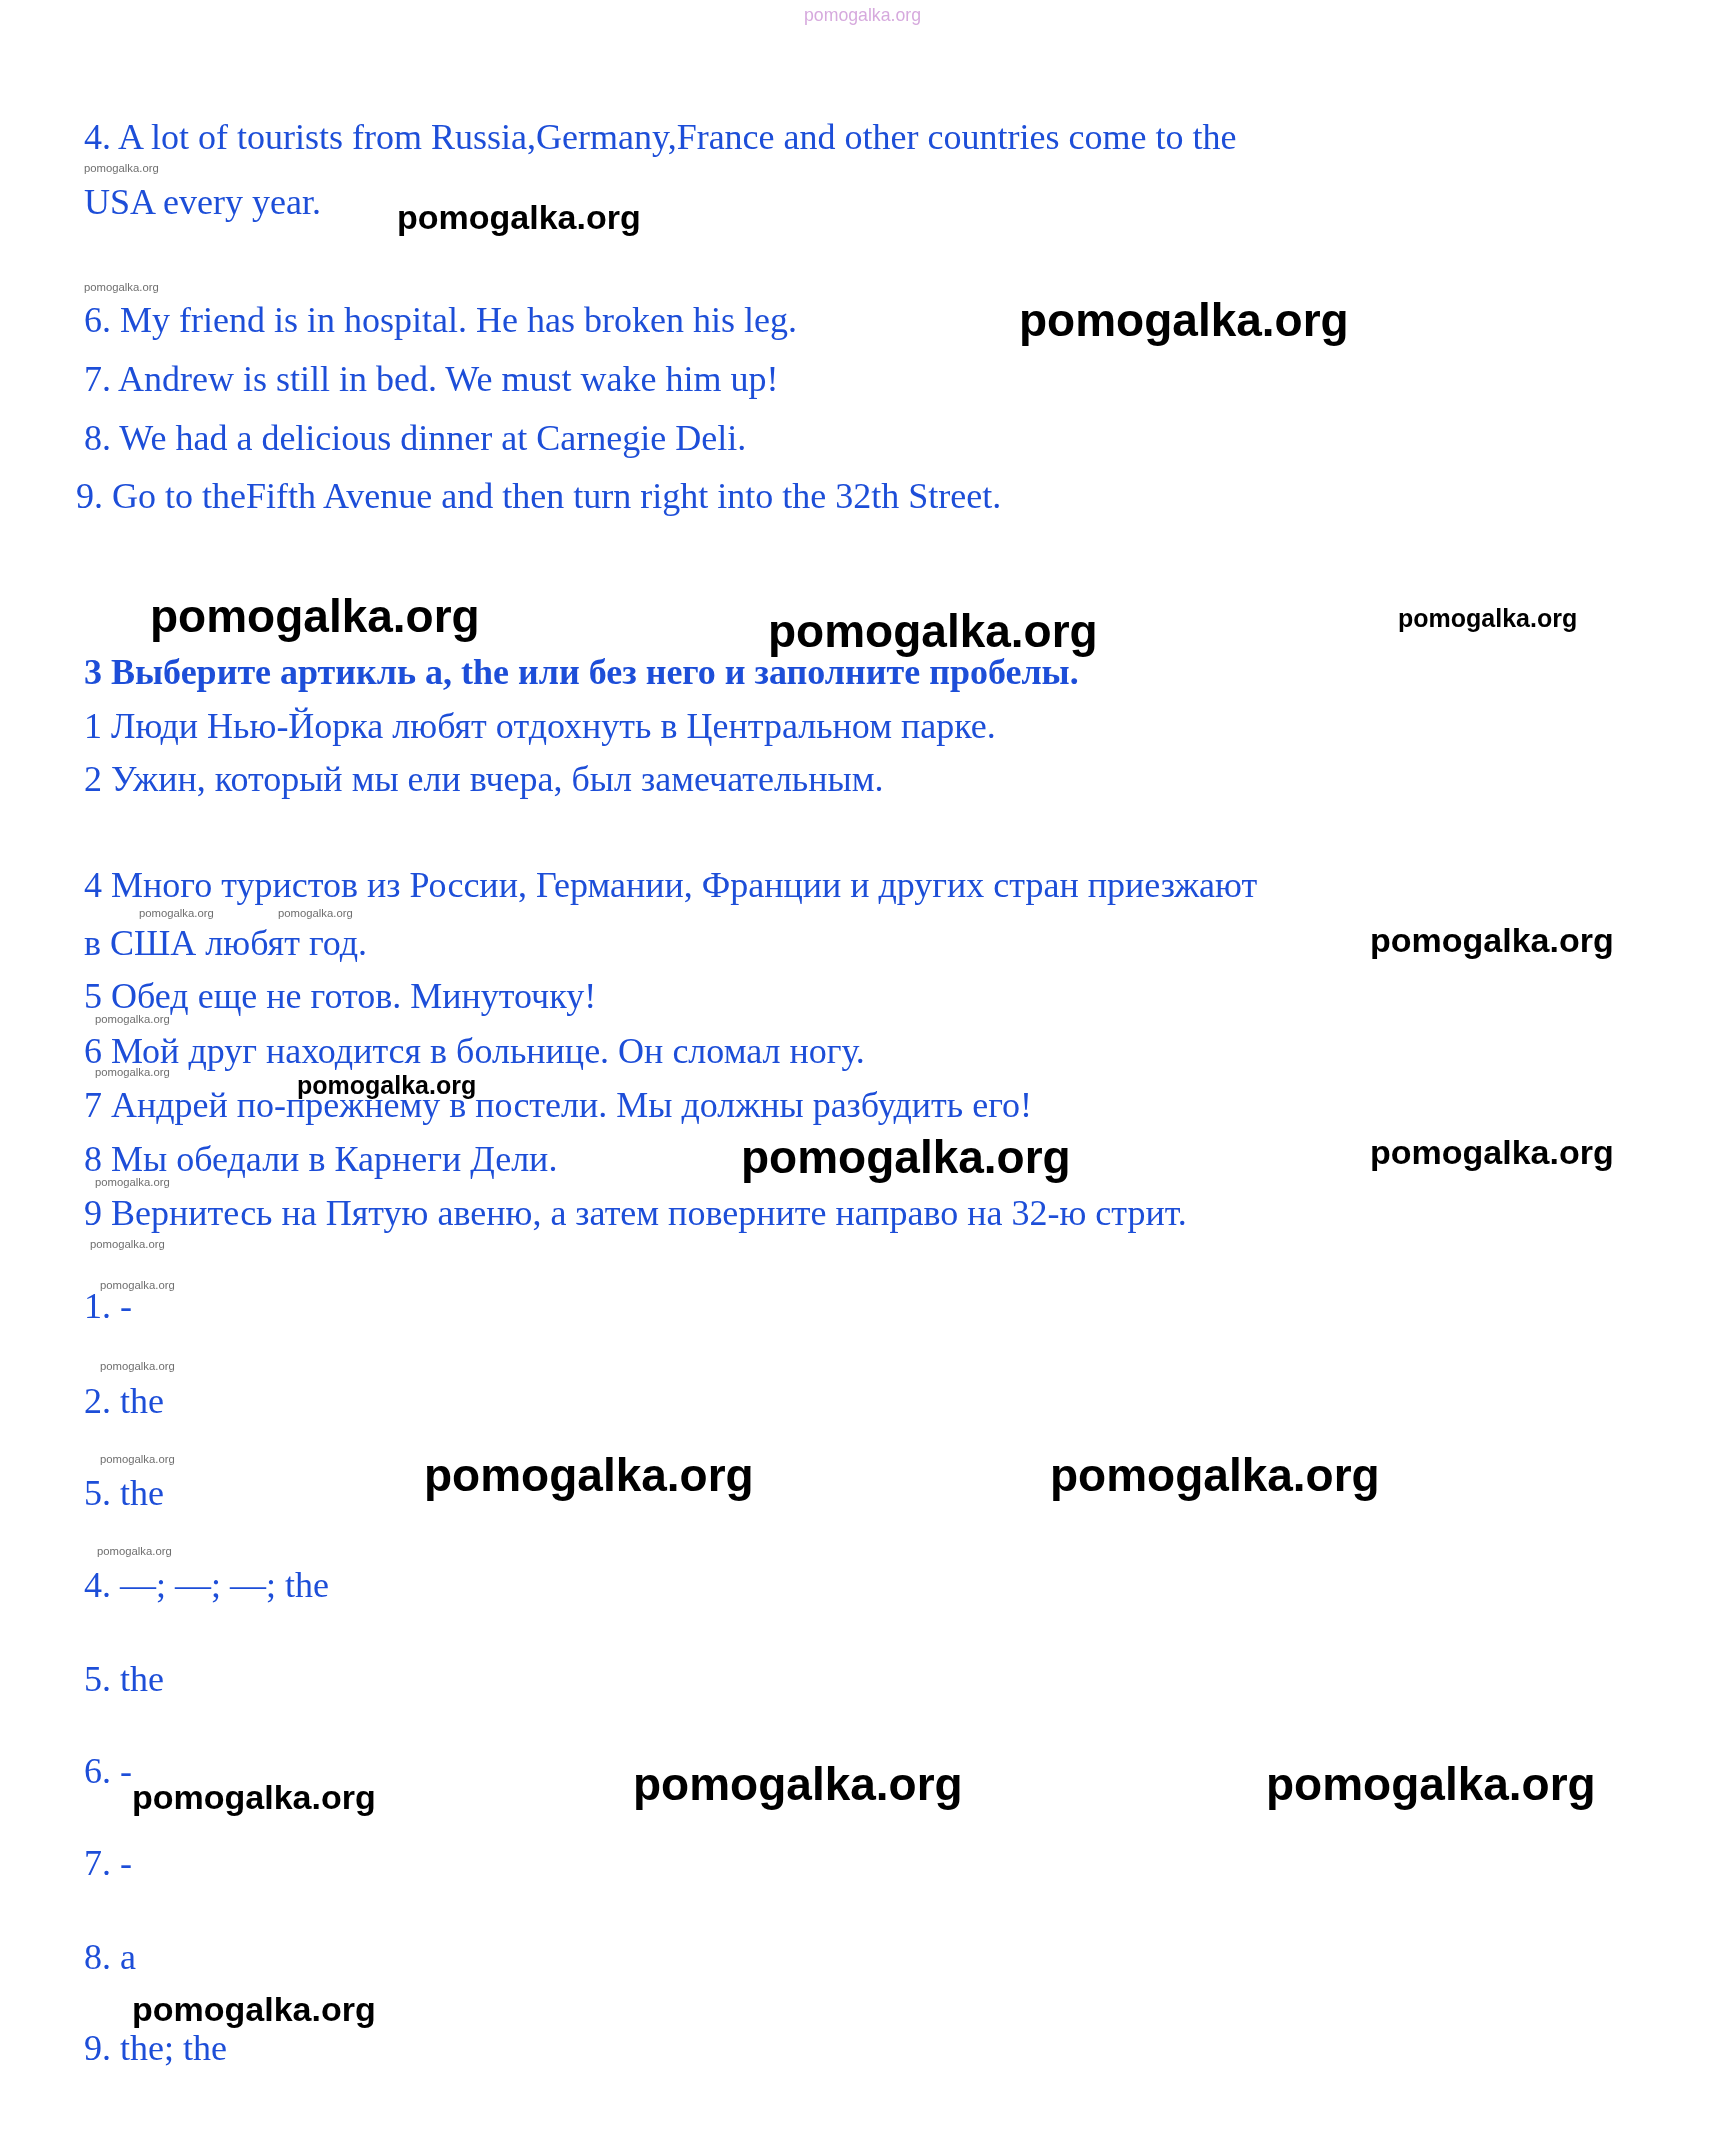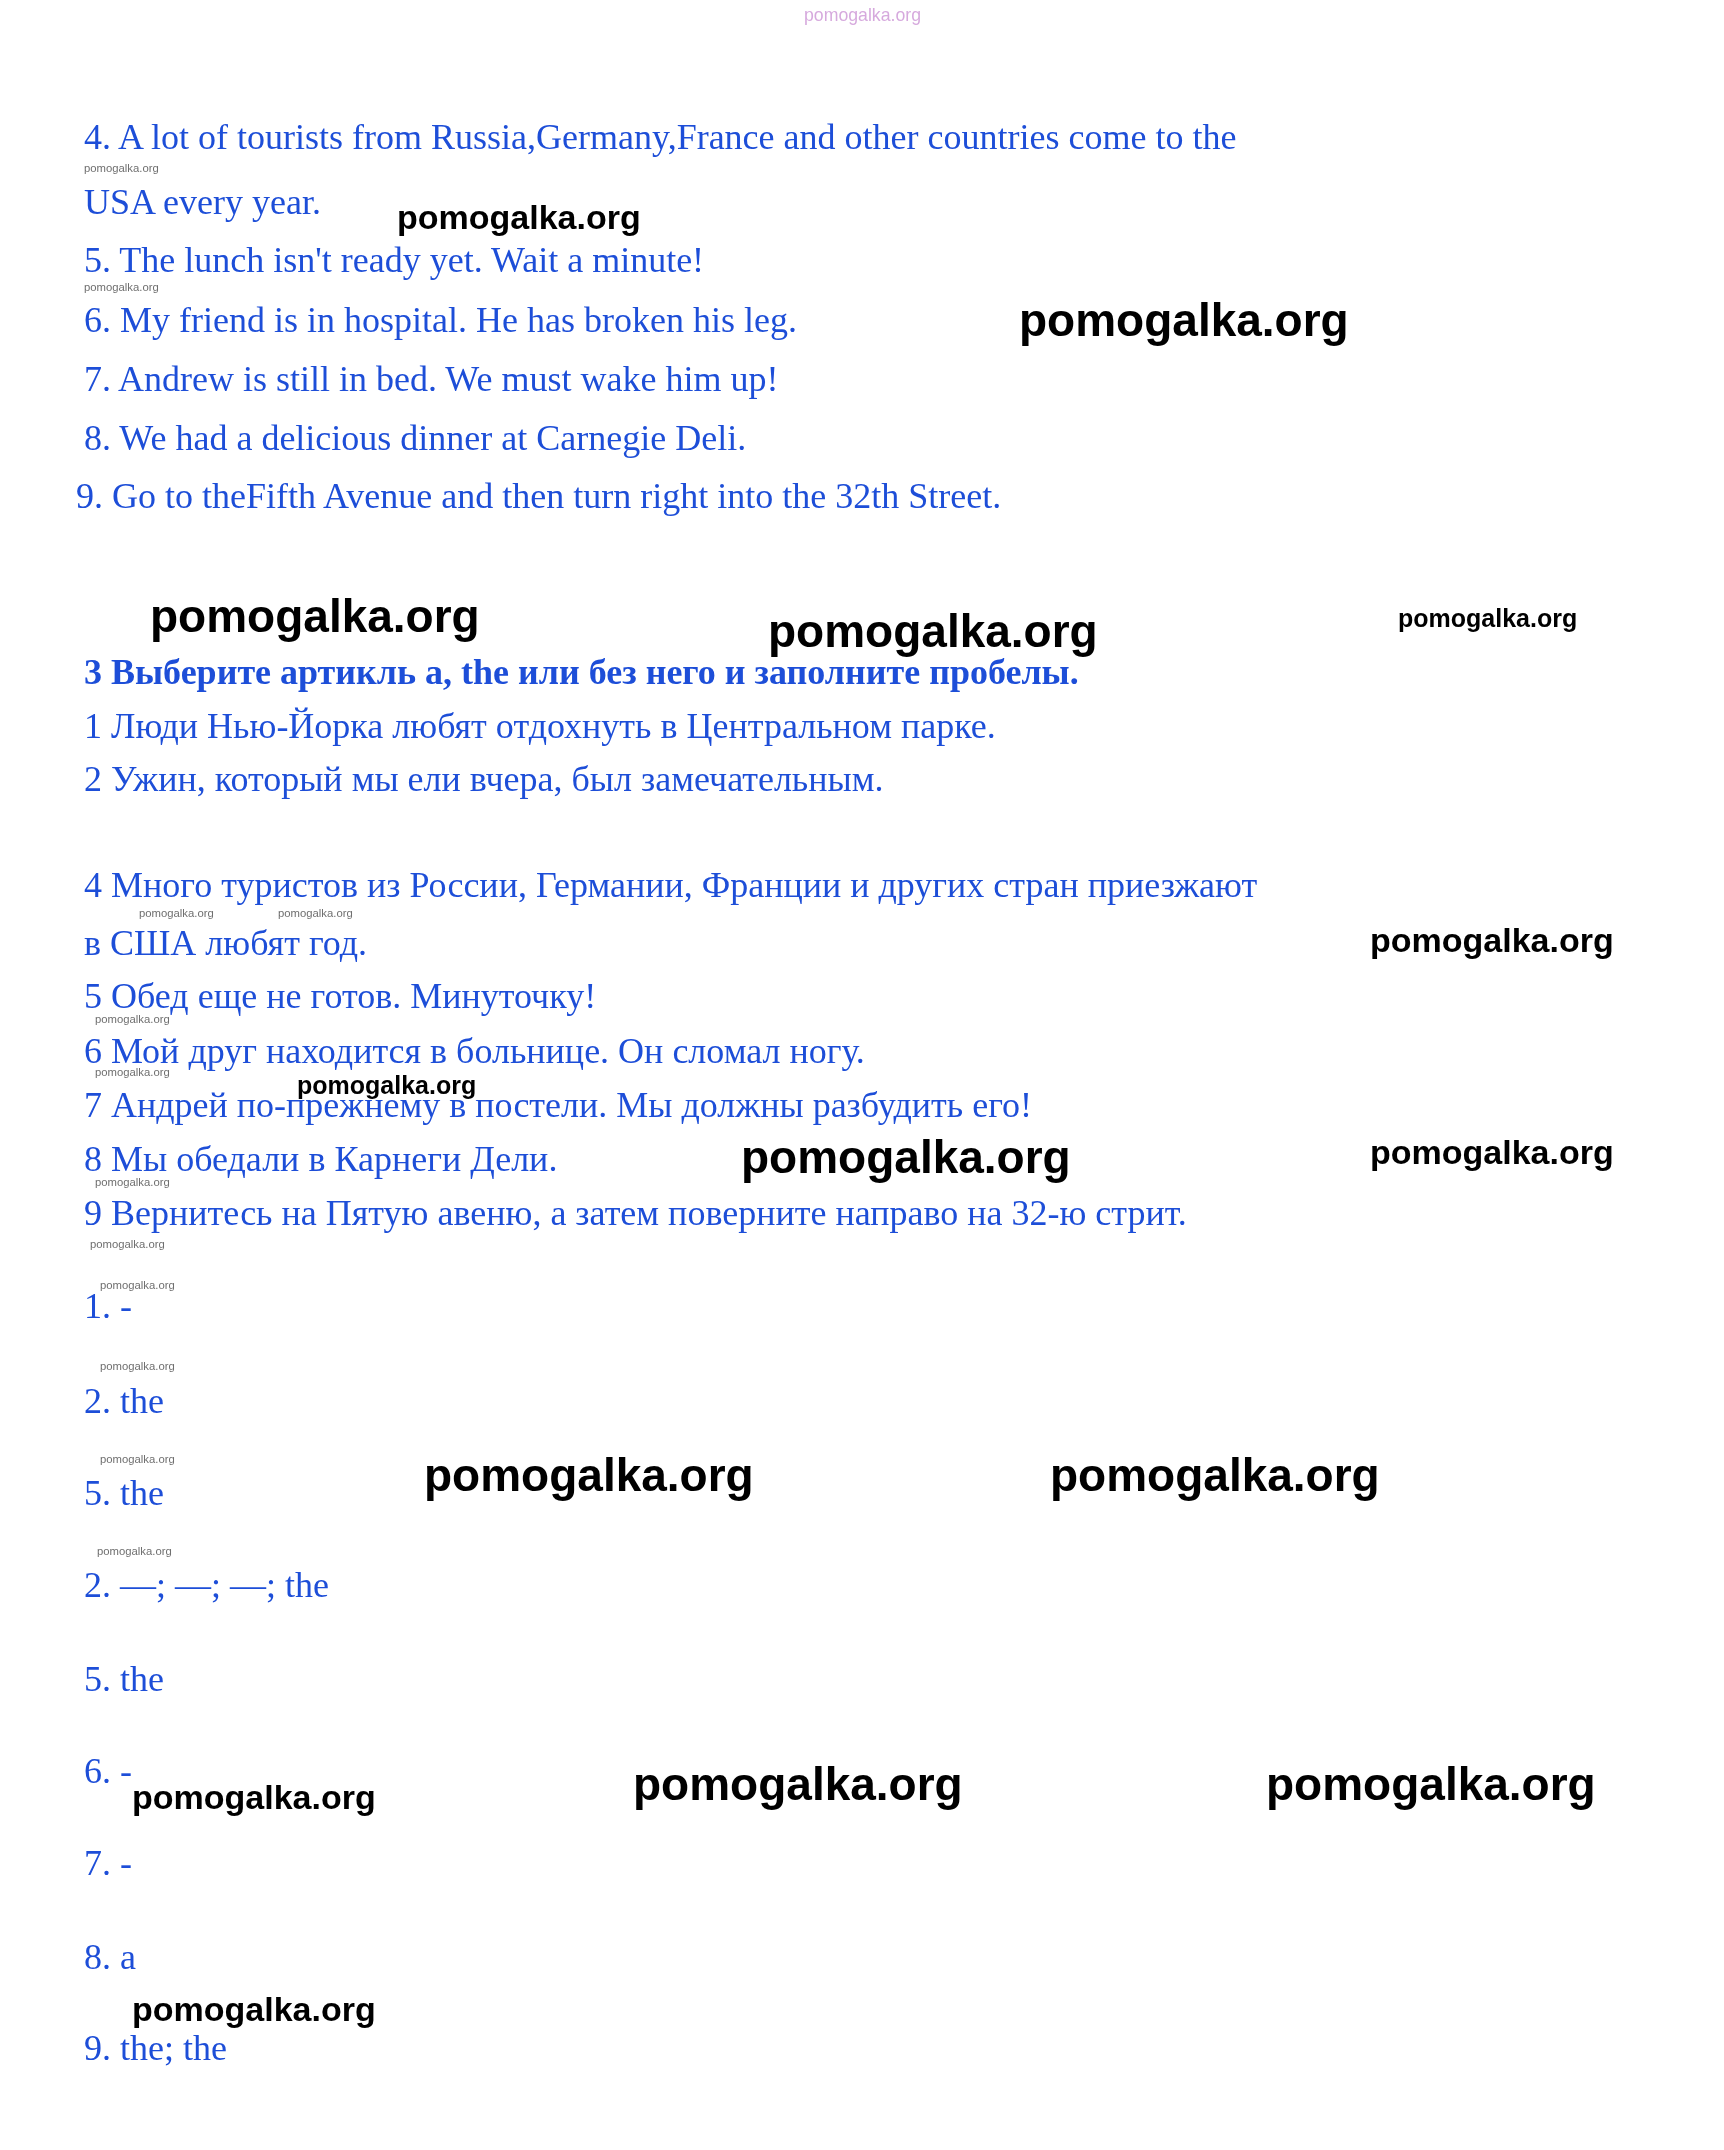--- a/index.html
+++ b/index.html
@@ -66,21 +66,20 @@
 
 <div class="page">
 
   <div class="wm wm-top">pomogalka.org</div>
 
   <div class="line" style="left:84px; top:118px;">4. A lot of tourists from Russia,Germany,France and other countries come to the</div>
   <div class="wm wm-tiny" style="left:84px; top:162px;">pomogalka.org</div>
   <div class="line" style="left:84px; top:183px;">USA every year.</div>
   <div class="wm wm-lg" style="left:397px; top:198px;">pomogalka.org</div>
 
-  <div class="line" style="left:84px; top:241px;">5. The lunch isn't ready yet. Wait a minute!</div>
   <div class="wm wm-tiny" style="left:84px; top:281px;">pomogalka.org</div>
   <div class="line" style="left:84px; top:301px;">6. My friend is in hospital. He has broken his leg.</div>
   <div class="wm wm-xl" style="left:1019px; top:293px;">pomogalka.org</div>
 
   <div class="line" style="left:84px; top:360px;">7. Andrew is still in bed. We must wake him up!</div>
   <div class="line" style="left:84px; top:419px;">8. We had a delicious dinner at Carnegie Deli.</div>
   <div class="line" style="left:76px; top:477px;">9. Go to theFifth Avenue and then turn right into the 32th Street.</div>
 
   <div class="wm wm-xl" style="left:150px; top:589px;">pomogalka.org</div>
   <div class="wm wm-xl" style="left:768px; top:604px;">pomogalka.org</div>
@@ -114,21 +113,21 @@
 
   <div class="wm wm-tiny" style="left:100px; top:1360px;">pomogalka.org</div>
   <div class="line" style="left:84px; top:1382px;">2. the</div>
 
   <div class="wm wm-tiny" style="left:100px; top:1453px;">pomogalka.org</div>
   <div class="line" style="left:84px; top:1474px;">5. the</div>
   <div class="wm wm-xl" style="left:424px; top:1448px;">pomogalka.org</div>
   <div class="wm wm-xl" style="left:1050px; top:1448px;">pomogalka.org</div>
 
   <div class="wm wm-tiny" style="left:97px; top:1545px;">pomogalka.org</div>
-  <div class="line" style="left:84px; top:1566px;">2. —; —; —; the</div>
+  <div class="line" style="left:84px; top:1566px;">4. —; —; —; the</div>
 
   <div class="line" style="left:84px; top:1660px;">5. the</div>
 
   <div class="line" style="left:84px; top:1752px;">6. -</div>
   <div class="wm wm-lg" style="left:132px; top:1778px;">pomogalka.org</div>
   <div class="wm wm-xl" style="left:633px; top:1757px;">pomogalka.org</div>
   <div class="wm wm-xl" style="left:1266px; top:1757px;">pomogalka.org</div>
 
   <div class="line" style="left:84px; top:1844px;">7. -</div>
 

